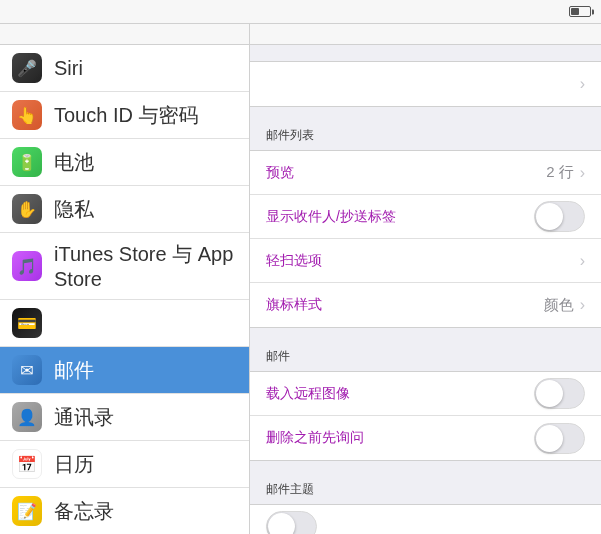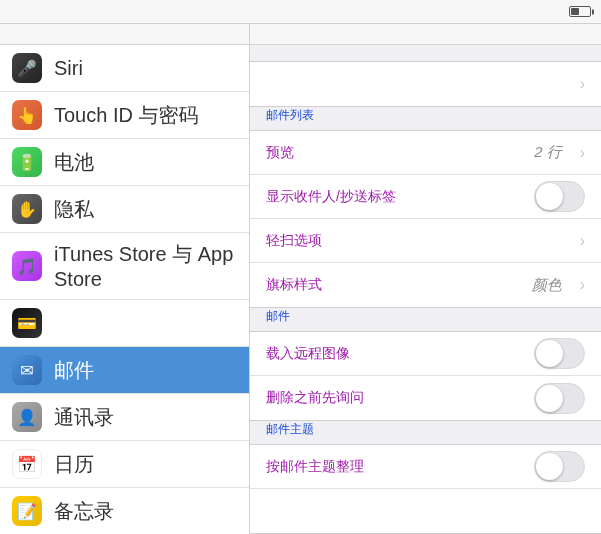--- a/index.html
+++ b/index.html
@@ -119,22 +119,22 @@
       padding: 12px 10px 8px;
       font-size: 17px;
       font-weight: 600;
       color: #000;
       background: #f7f7f7;
       border-bottom: 1px solid #d0d0d0;
     }
 
     .section-title {
       font-size: 12px;
-      color: #1d4ed8;
-      padding: 0 16px 6px;
+      color: #404040;
+      padding: 20px 16px 6px;
       text-transform: none;
     }
 
     .settings-group {
       background: #fff;
       border-top: 1px solid #d0d0d0;
       border-bottom: 1px solid #d0d0d0;
       margin-bottom: 0;
     }
 
@@ -152,22 +152,21 @@
 
     .row-label {
       flex: 1;
       font-size: 14px;
       color: #a21caf;
     }
 
     .row-value {
       font-size: 15px;
       color: #8e8e93;
-      margin-right: 18px;
-      font-style: italic;
+      margin-right: 6px;
     }
 
     .chevron {
       color: #c7c7cc;
       font-size: 16px;
     }
 
     
     .toggle {
       width: 51px;
@@ -303,21 +302,20 @@
           <div class="settings-row">
             <span class="row-label">删除之前先询问</span>
             <div class="toggle">
               <div class="toggle-knob"></div>
             </div>
           </div>
         </div>
         <div class="section-title">邮件主题</div>
         <div class="settings-group">
           <div class="settings-row">
-            <span class="row-label">按邮件主题整理</span>
             <div class="toggle">
               <div class="toggle-knob"></div>
             </div>
           </div>
           <div class="settings-row"></div>
         </div>
       </div>
   </div>
 </div>
 

